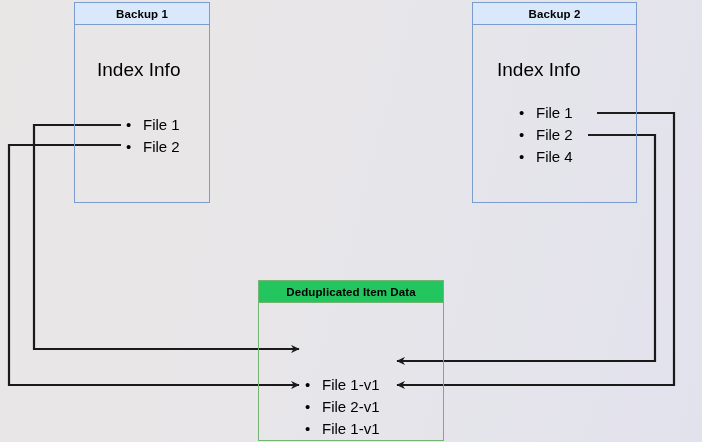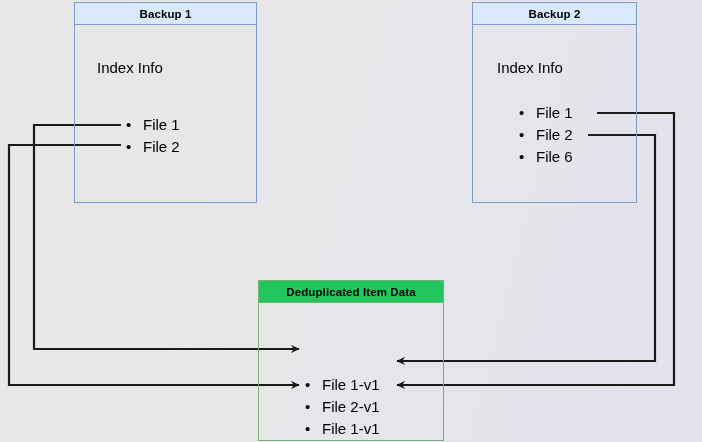--- a/index.html
+++ b/index.html
@@ -65,21 +65,21 @@
   .box.dedup {
     border: 1.5px solid #74b374;
     background: transparent;
   }
   .box.dedup .box-header {
     background: #22c55e;
     border-bottom: 1.5px solid #74b374;
   }
   .index-label {
     position: absolute;
-    font-size: 15px;
+    font-size: 19px;
     color: #000;
     white-space: nowrap;
   }
   .file-list {
     position: absolute;
     margin: 0;
     padding: 0;
     list-style: none;
   }
   .file-list li {
@@ -125,39 +125,39 @@
 
     <path d="M121,125 L34,125 L34,349 L299,349" fill="none" stroke="#1a1a1a" stroke-width="2.2" stroke-linecap="butt" stroke-linejoin="miter" marker-end="url(#arrow-r)"></path>
 
     <path d="M121,145 L9,145 L9,385 L299,385" fill="none" stroke="#1a1a1a" stroke-width="2.2" stroke-linecap="butt" stroke-linejoin="miter" marker-end="url(#arrow-r)"></path>
 
     <path d="M597,113 L674,113 L674,385 L397,385" fill="none" stroke="#1a1a1a" stroke-width="2.2" stroke-linecap="butt" stroke-linejoin="miter" marker-end="url(#arrow-l)"></path>
 
     <path d="M588,135 L655,135 L655,361 L397,361" fill="none" stroke="#1a1a1a" stroke-width="2.2" stroke-linecap="butt" stroke-linejoin="miter" marker-end="url(#arrow-l)"></path>
   </svg>
 
-  <div class="box backup" style="left:74px; top:2px; width:183px; height:201px;padding-left:42px;">
+  <div class="box backup" style="left:74px; top:2px; width:136px; height:201px;padding-left:42px;">
     <div class="box-header">Backup 1</div>
     <div class="box-body"></div>
   </div>
   <div class="index-label" style="left:97px; top:59px;">Index Info</div>
   <ul class="file-list" style="left:126px; top:114px;">
     <li>File 1</li>
     <li>File 2</li>
   </ul>
 
   <div class="box backup" style="left:472px; top:2px; width:165px; height:201px;">
     <div class="box-header">Backup 2</div>
     <div class="box-body"></div>
   </div>
   <div class="index-label" style="left:497px; top:59px;">Index Info</div>
   <ul class="file-list" style="left:519px; top:102px;">
     <li>File 1</li>
     <li>File 2</li>
-    <li>File 6</li>
+    <li>File 4</li>
   </ul>
 
   <div class="box dedup" style="left:258px; top:280px; width:186px; height:161px;">
     <div class="box-header">Deduplicated Item Data</div>
     <div class="box-body"></div>
   </div>
   <ul class="file-list" style="left:305px; top:338px;margin-top:36px;">
     <li>File 1-v1</li>
     <li>File 2-v1</li>
     <li>File 1-v1</li>

